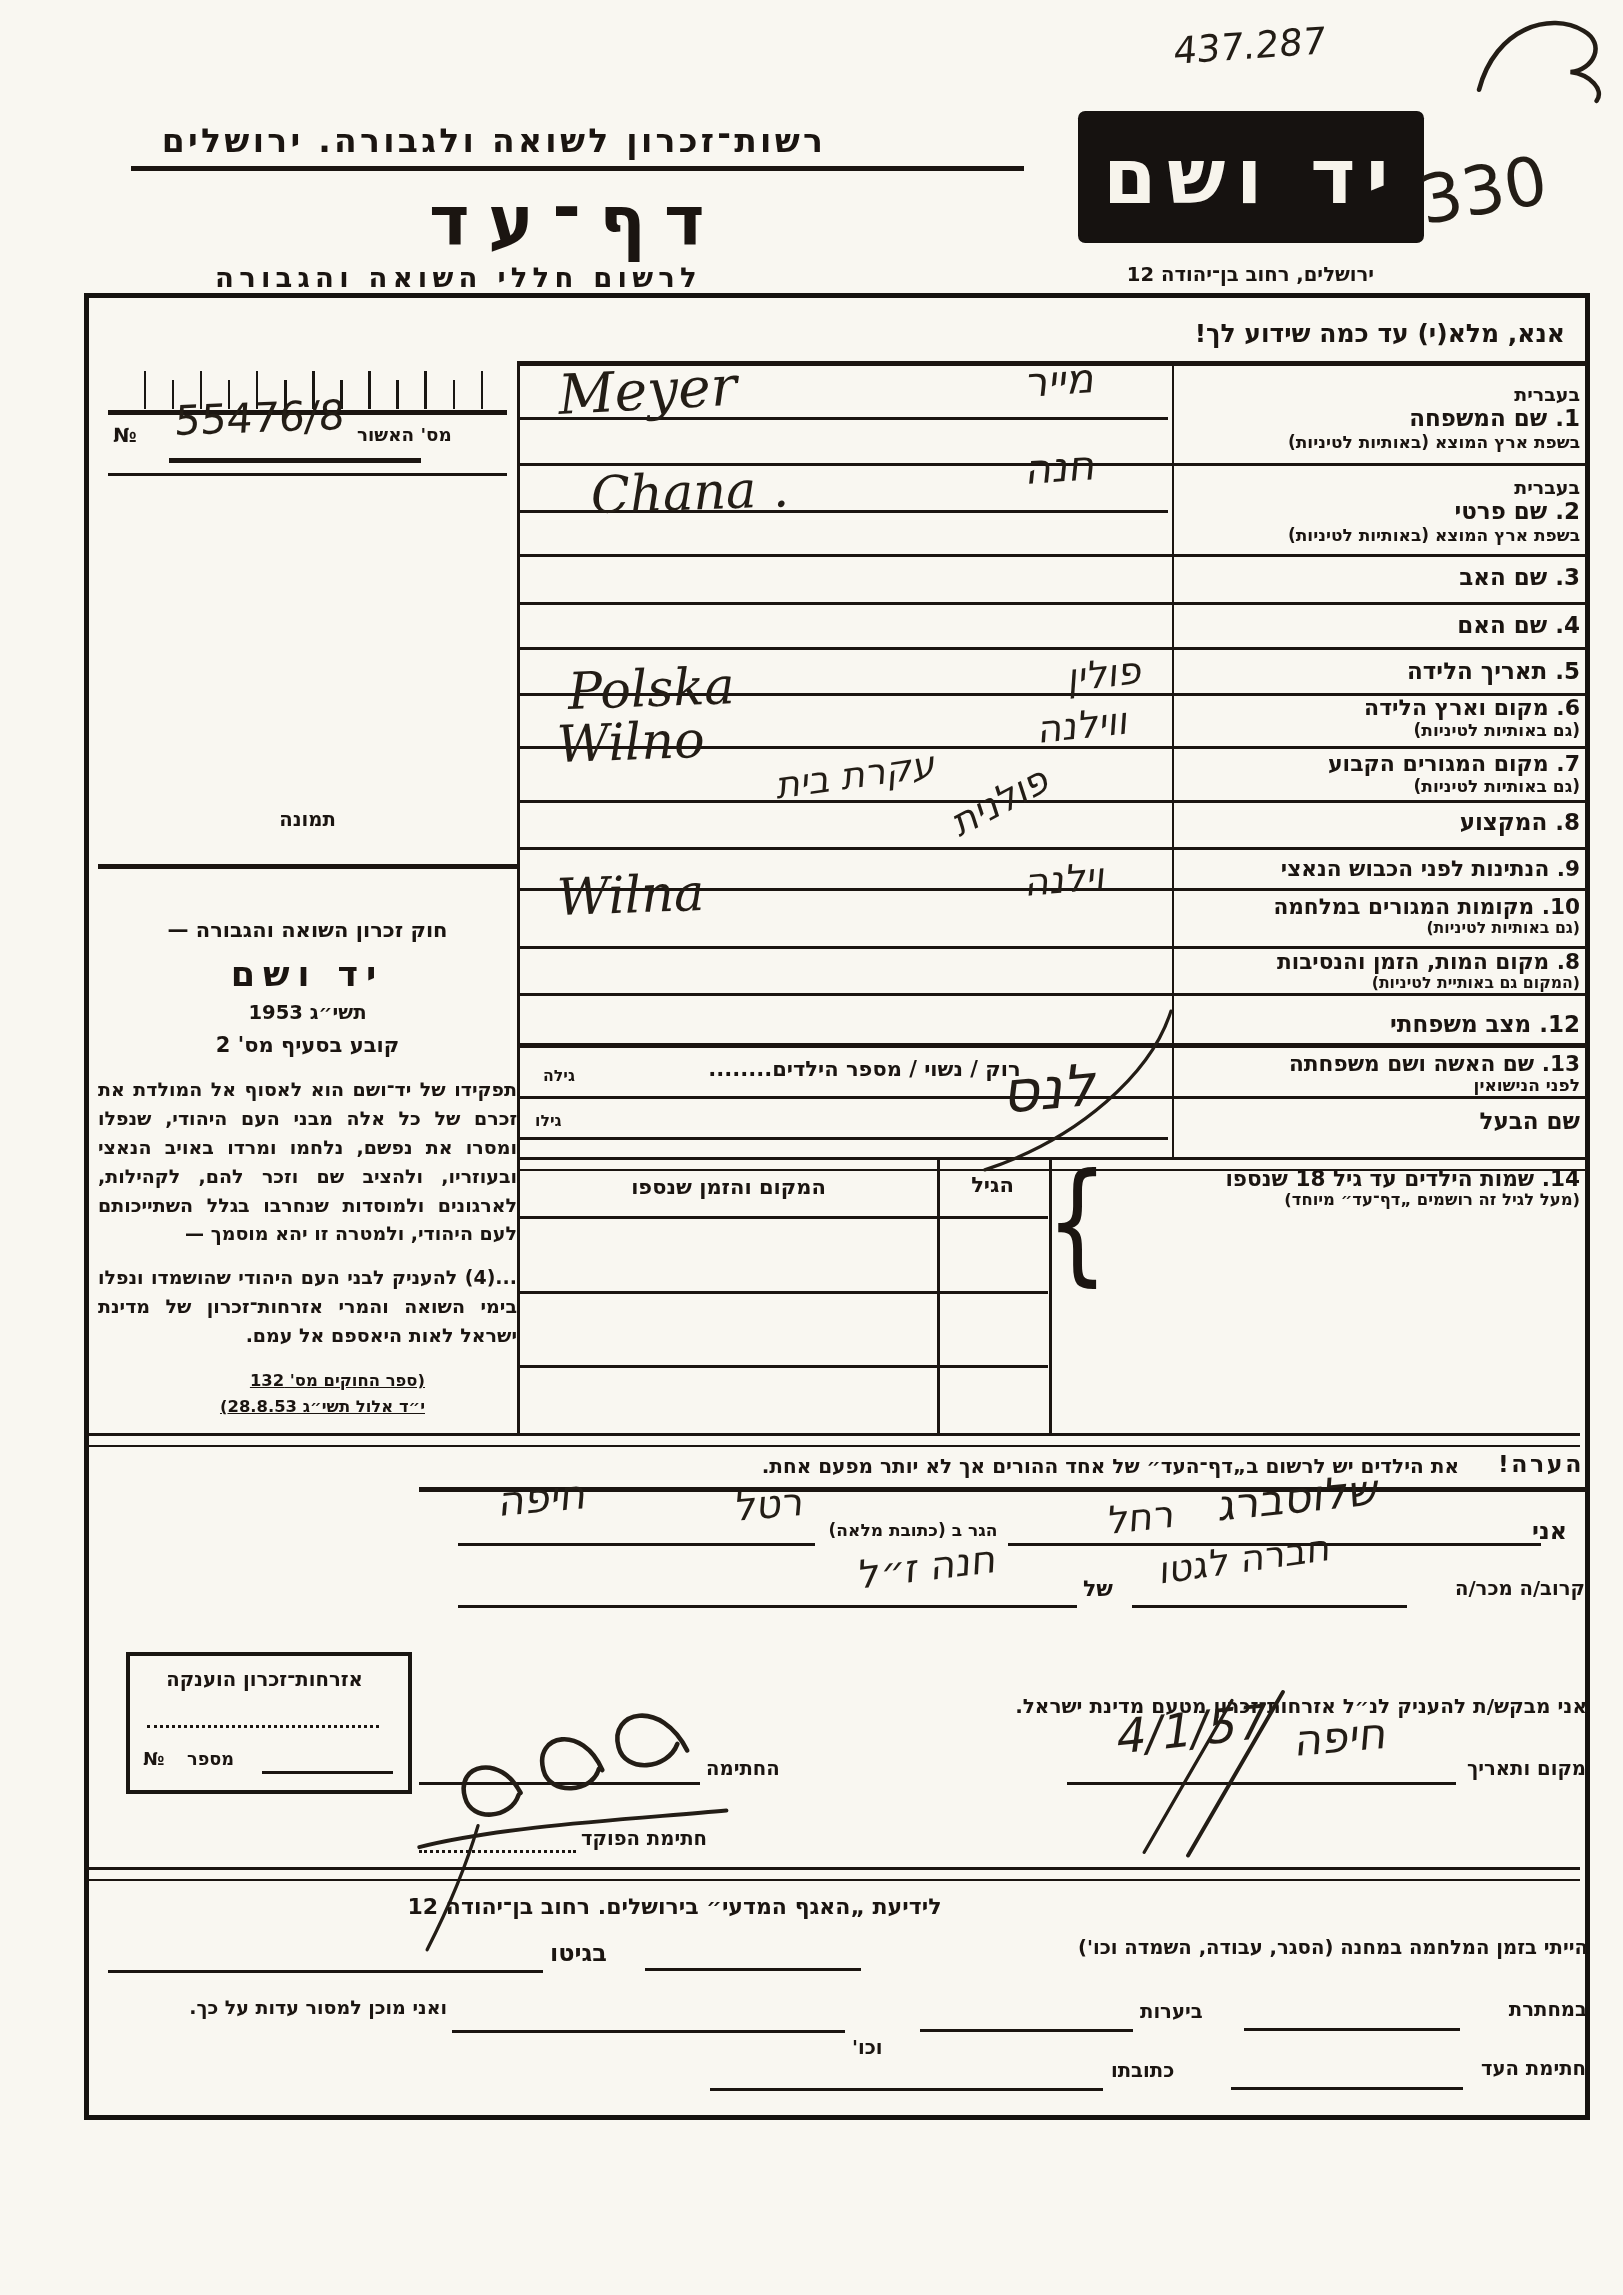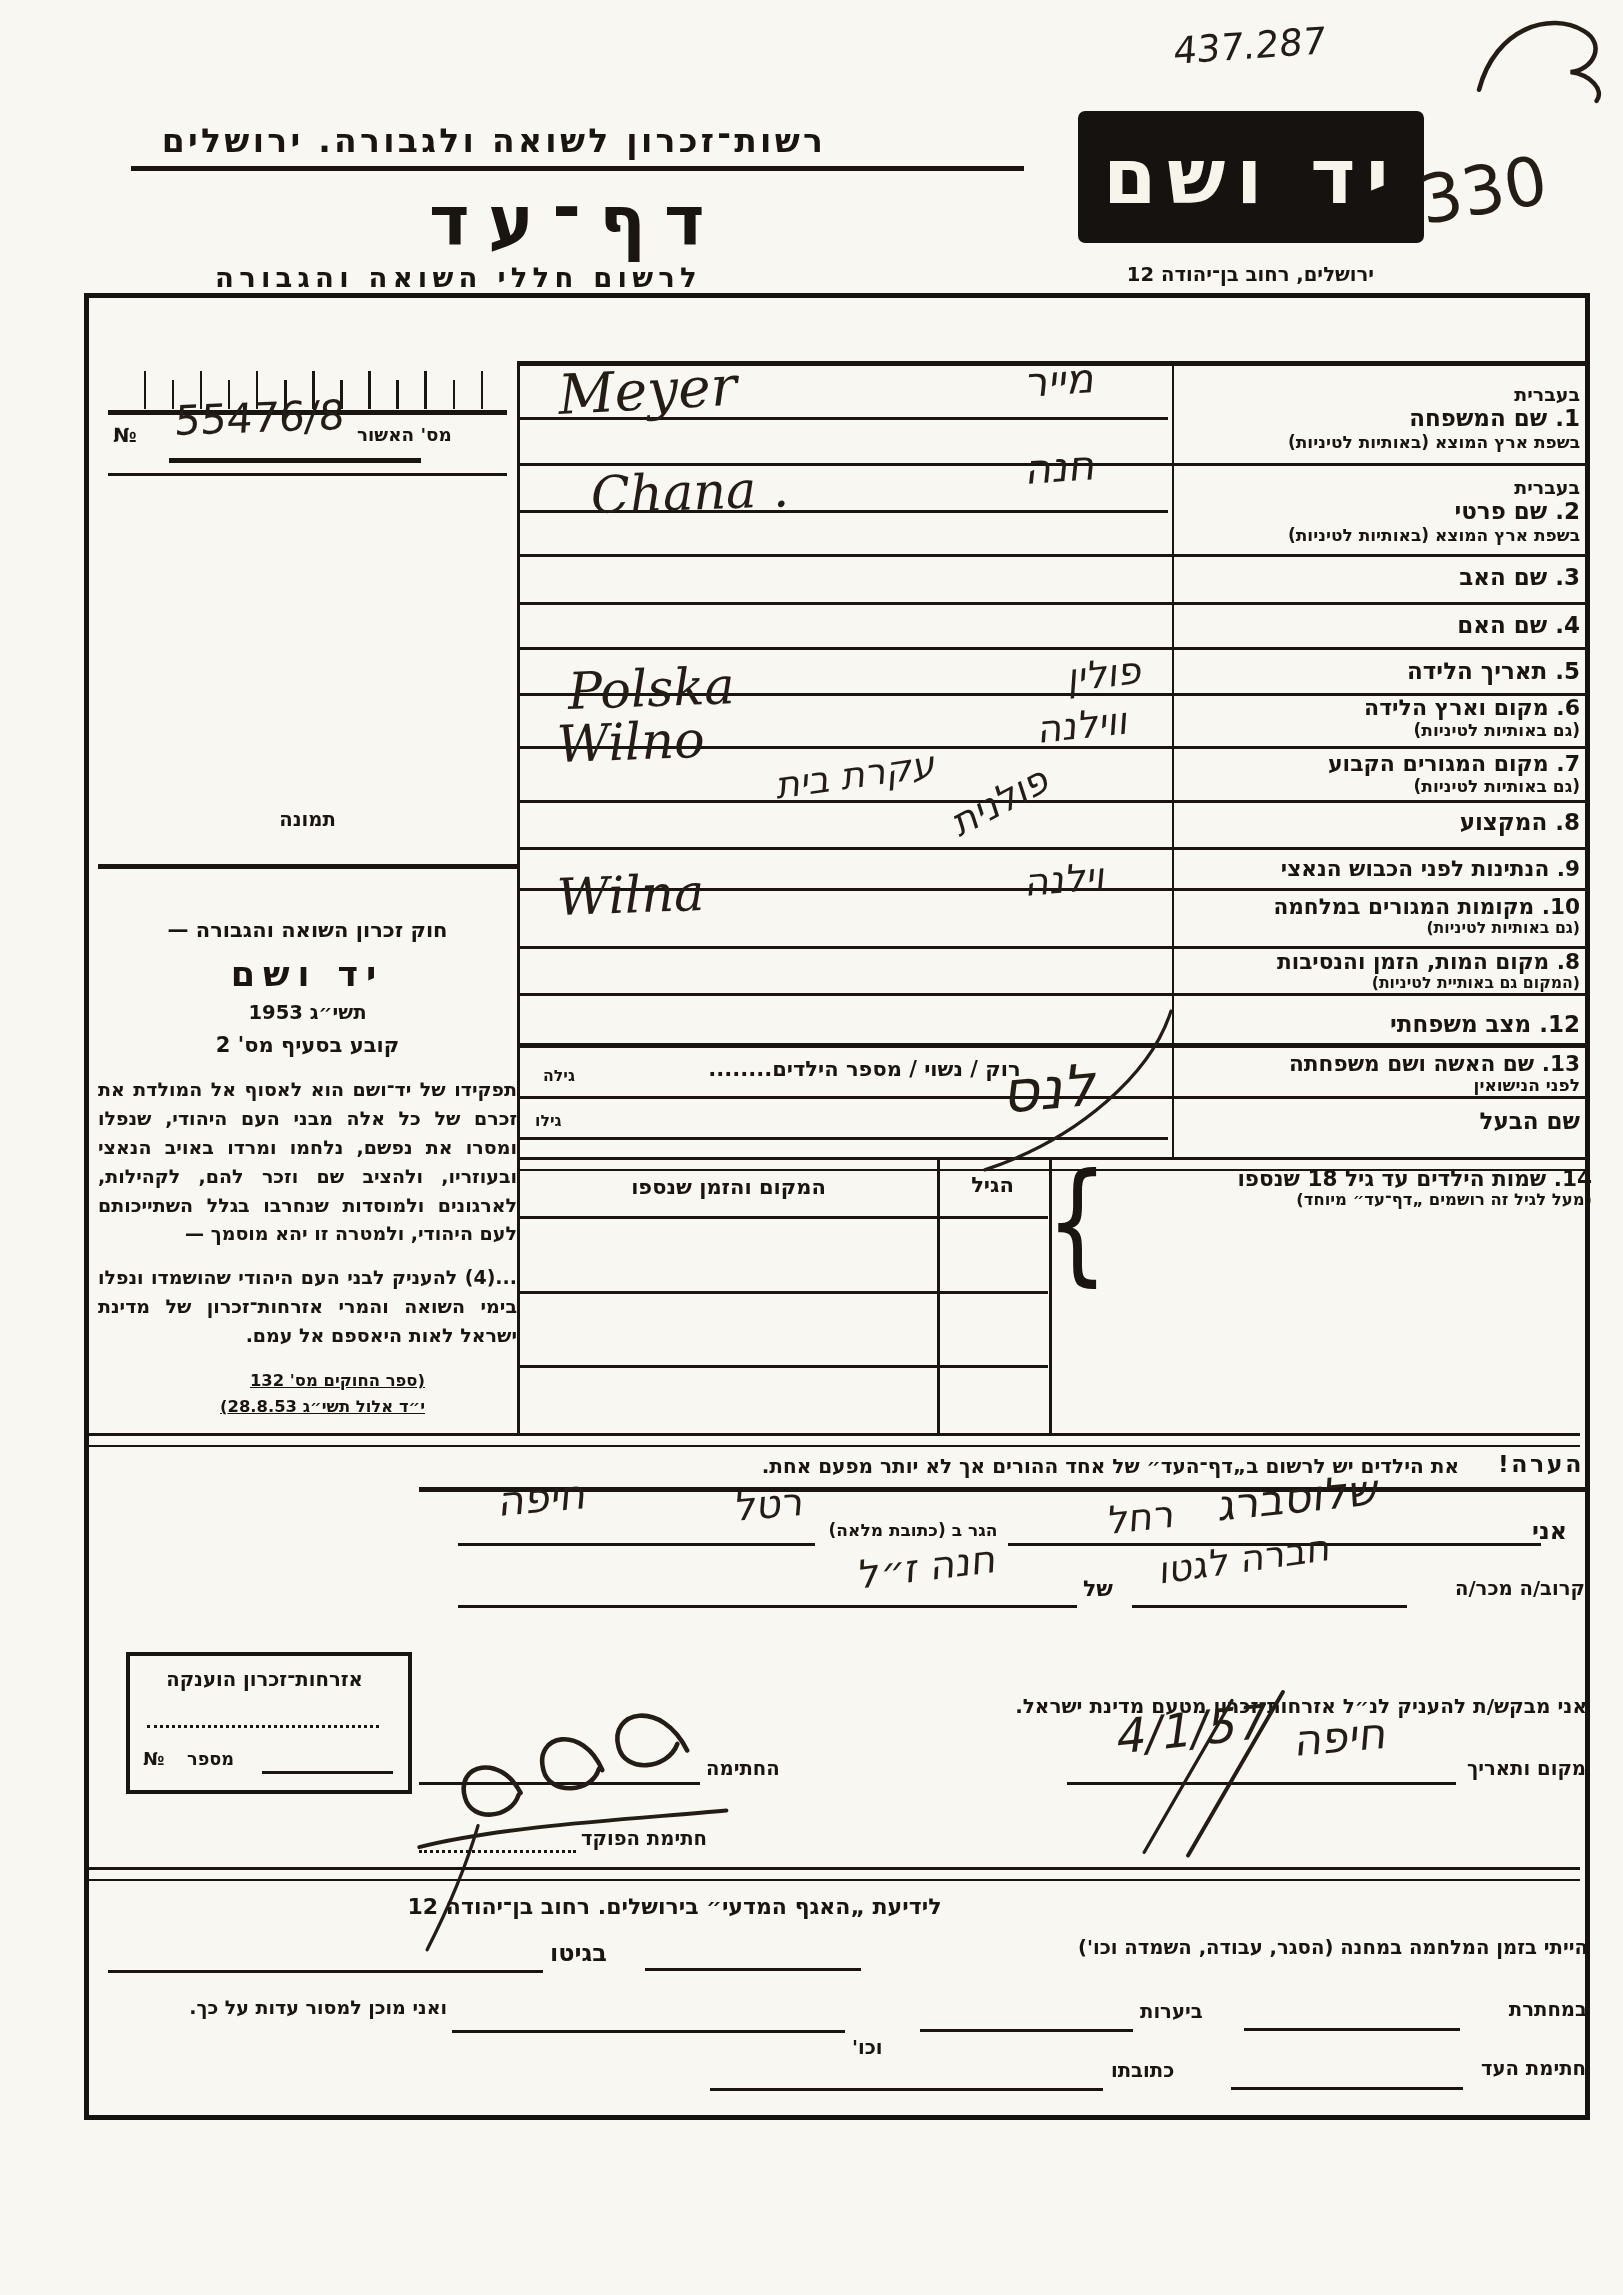--- a/index.html
+++ b/index.html
@@ -53,20 +53,21 @@
   <div class="abs logo-box ctr" style="left:1080px;top:113px;width:342px;height:128px;line-height:128px;">
     <span style="font-size:77px;letter-spacing:10.5px;">יד ושם</span>
   </div>
 
   <div class="abs hand-he" style="left:1427px;top:162px;font-size:67px;transform:rotate(-10deg);">330</div>
 
   <div class="abs print rtl ctr" style="left:1067px;top:263px;width:367px;font-size:19.6px;">ירושלים, רחוב בן־יהודה 12</div>
 
   <div class="abs" style="left:84px;top:293px;width:1496px;height:1817px;border:5.2px solid #161310;"></div>
 
+  <div class="abs print rtl rgt" style="left:982px;top:319px;width:583px;font-size:25px;">אנא, מלא(י) עד כמה שידוע לך!</div>
   <div class="rule thick" style="left:520px;top:361px;width:1067px;"></div>
 
   <div class="vrule" style="left:517px;top:361px;height:1072px;"></div>
   <div class="vrule" style="left:1172px;top:361px;height:796px;width:2px;"></div>
 
   <div class="abs ticks" style="left:118px;top:371px;">
     <i></i><i></i><i></i><i></i><i></i><i></i><i></i><i></i><i></i><i></i><i></i><i></i><i></i>
   </div>
   <div class="rule thick" style="left:108px;top:410px;width:399px;"></div>
 
@@ -171,21 +172,21 @@
 
   <div class="dbl" style="left:520px;top:1157px;width:1067px;"></div>
   <div class="vrule" style="left:937px;top:1157px;height:276px;"></div>
   <div class="vrule" style="left:1049px;top:1157px;height:276px;"></div>
   <div class="abs print rtl ctr" style="left:520px;top:1175px;width:417px;font-size:21px;">המקום והזמן שנספו</div>
   <div class="abs print rtl ctr" style="left:937px;top:1173px;width:111px;font-size:21px;">הגיל</div>
   <div class="rule" style="left:520px;top:1216px;width:528px;"></div>
   <div class="rule" style="left:520px;top:1291px;width:528px;"></div>
   <div class="rule" style="left:520px;top:1365px;width:528px;"></div>
 
-  <div class="fcell" style="top:1166px;left:1073px;width:507px;margin-left:12px;">
+  <div class="fcell" style="top:1166px;left:1073px;width:507px;">
     <div class="fl-title" style="font-size:21.6px;">14. שמות הילדים עד גיל 18 שנספו</div>
     <div class="fl-sub" style="font-size:16.4px;">(מעל לגיל זה רושמים „דף־עד״ מיוחד)</div>
   </div>
   <div class="abs print" style="left:1046px;top:1164px;font-size:98px;font-weight:normal;transform:scaleY(1.35);">{</div>
 
   <div class="dbl" style="left:86px;top:1433px;width:1494px;"></div>
 
   <div class="abs print rtl" style="left:1473px;top:1450px;width:111px;font-size:23.6px;letter-spacing:2.6px;">הערה!</div>
   <div class="abs print rtl rgt" style="left:543px;top:1454px;width:916px;font-size:20px;">את הילדים יש לרשום ב„דף־העד״ של אחד ההורים אך לא יותר מפעם אחת.</div>
   <div class="rule thick" style="left:419px;top:1487px;width:1168px;"></div>

